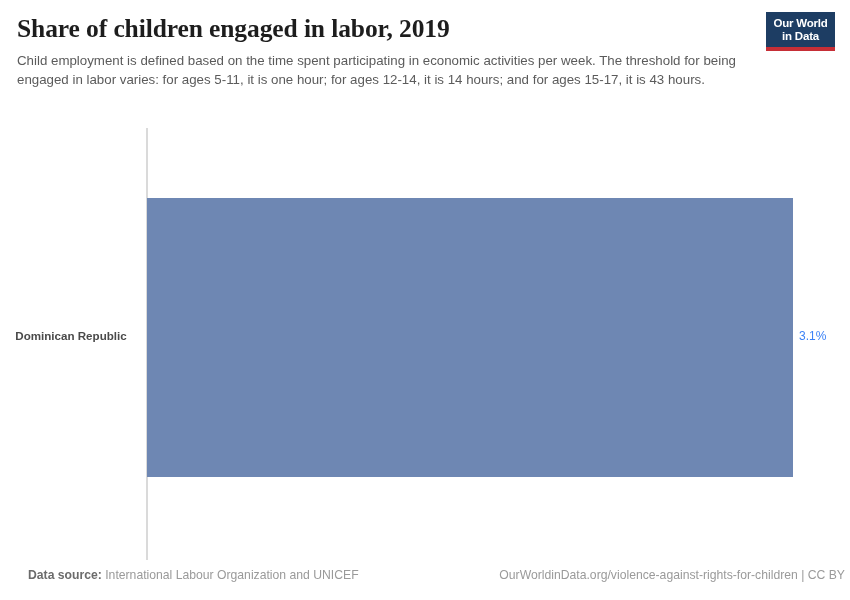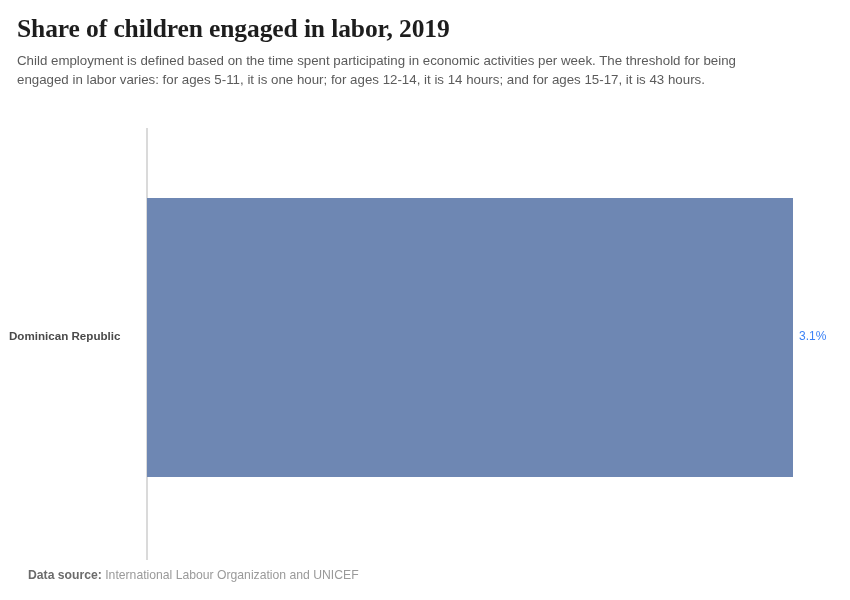--- a/index.html
+++ b/index.html
@@ -119,28 +119,27 @@
     width: 646px;
     height: 279px;
     background: #6e87b3;
   }
 
   .bar-category-label {
     position: absolute;
     left: 0px;
     top: 211px;
     width: 142px;
-    text-align: left;
+    text-align: center;
     font-family: "Liberation Sans", sans-serif;
     font-size: 11.6px;
     font-weight: 700;
     line-height: 14px;
     color: #4a4a4a;
     white-space: nowrap;
-    margin-left: 9px;
   }
 
   .bar-value-label {
     position: absolute;
     left: 799px;
     top: 211px;
     font-family: "Liberation Sans", sans-serif;
     font-size: 12px;
     font-weight: 400;
     line-height: 14px;
@@ -191,20 +190,24 @@
 <body>
 
 <div id="chart-root">
 
   <div class="header">
 
     <div class="chart-title">Share of children engaged in labor, 2019</div>
 
     <div class="chart-subtitle">Child employment is defined based on the time spent participating in economic activities per week. The threshold for being engaged in labor varies: for ages 5-11, it is one hour; for ages 12-14, it is 14 hours; and for ages 15-17, it is 43 hours.</div>
 
+    <div class="owid-logo">
+      <span class="owid-logo-line">Our World</span>
+      <span class="owid-logo-line">in Data</span>
+    </div>
 
   </div>
 
   <div class="plot-area">
 
     <div class="axis-line"></div>
 
     <div class="bar-row">
 
       <div class="bar-category-label">Dominican Republic</div>
@@ -217,16 +220,17 @@
 
   </div>
 
   <div class="footer">
 
     <div class="footer-source">
       <span class="footer-source-label">Data source:</span>
       <span class="footer-source-value"> International Labour Organization and UNICEF</span>
     </div>
 
+    <div class="footer-link">OurWorldinData.org/violence-against-rights-for-children | CC BY</div>
 
   </div>
 
 </div>
 
 </body></html>

